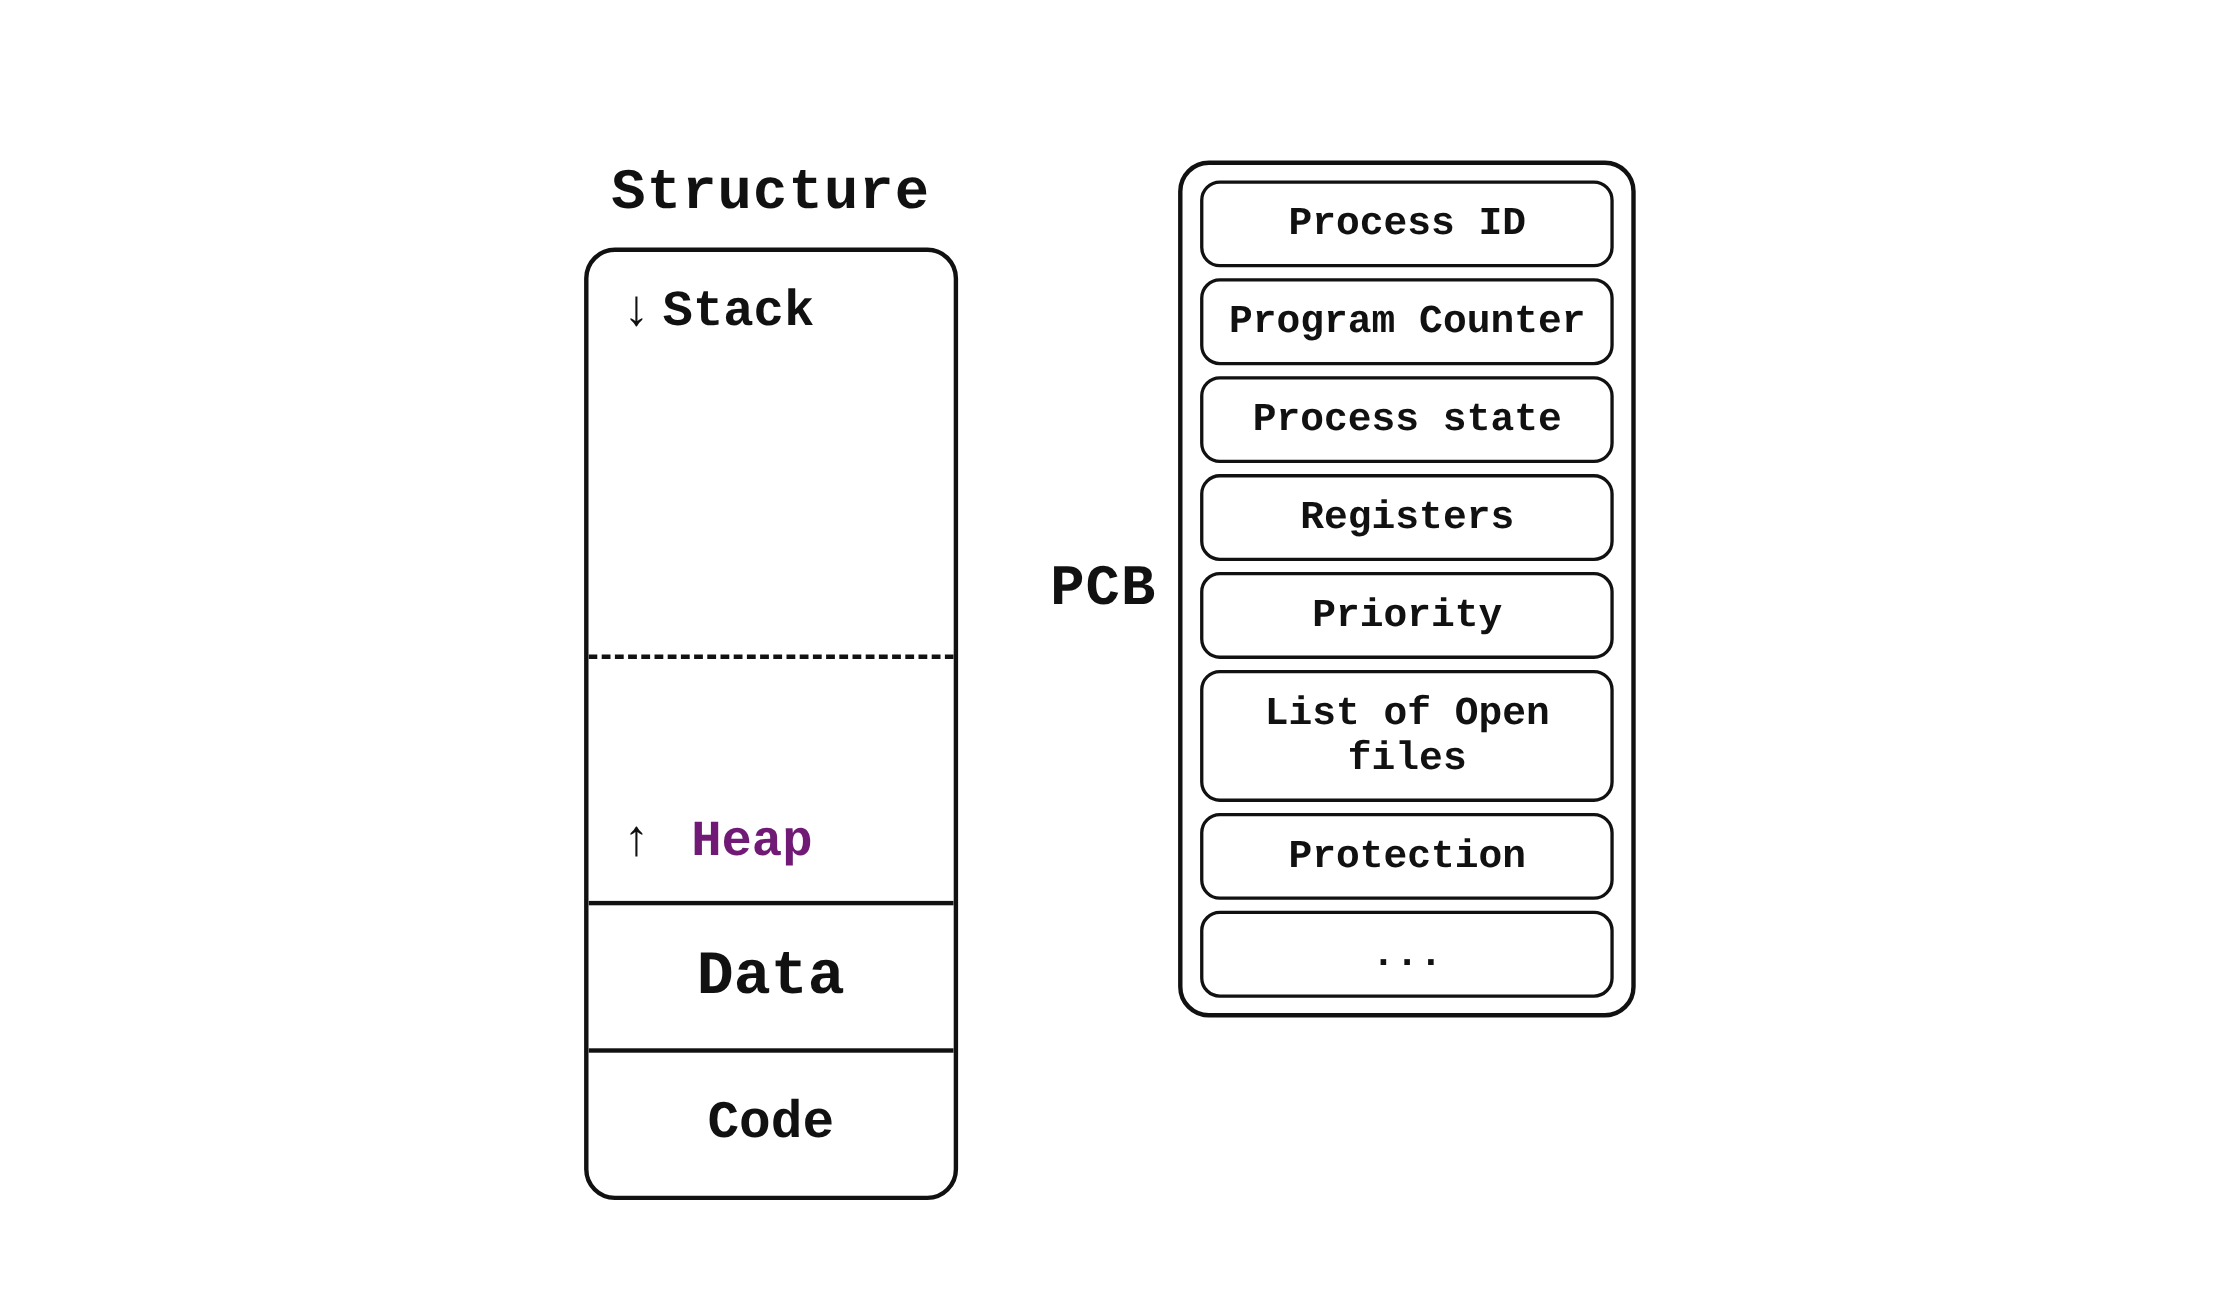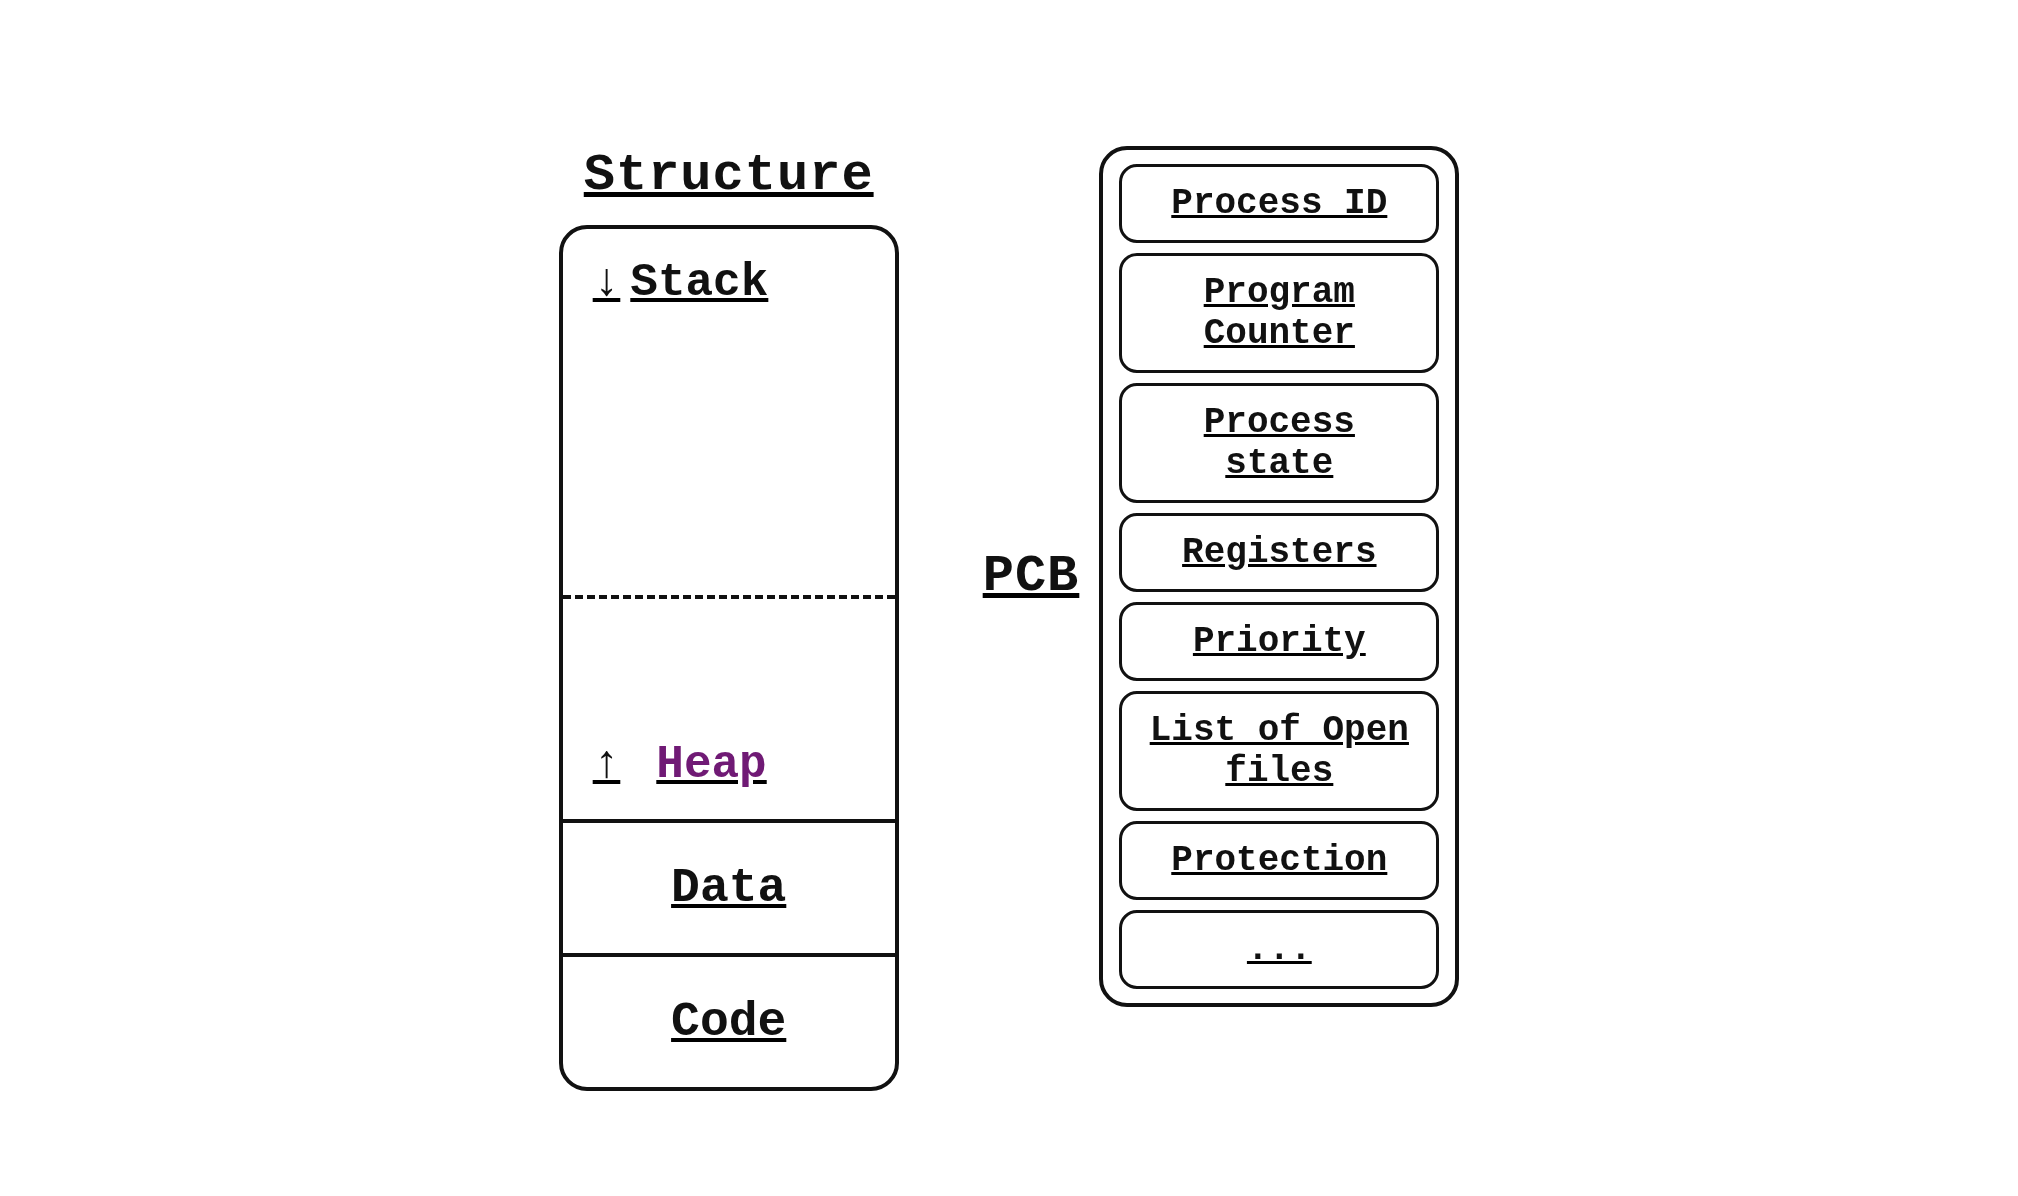--- a/index.html
+++ b/index.html
@@ -13,21 +13,20 @@
       justify-content: center;
       font-family: 'Courier New', Courier, monospace;
     }
 
     .main-container {
       display: flex;
       align-items: flex-start;
       justify-content: center;
       gap: 84px;
       padding-top: 40px;
-      text-decoration: underline;
     }
 
     
     .structure-section {
       display: flex;
       flex-direction: column;
       align-items: center;
       gap: 20px;
     }
 
@@ -133,21 +132,21 @@
     }
 
     .data-area {
       height: 130px;
       display: flex;
       align-items: center;
       justify-content: center;
     }
 
     .data-text {
-      font-size: 48px;
+      font-size: 56px;
       font-family: 'Courier New', Courier, monospace;
       font-weight: bold;
       color: #111;
     }
 
     .code-area {
       height: 130px;
       display: flex;
       align-items: center;
       justify-content: center;
@@ -162,21 +161,21 @@
 
     
     .pcb-section {
       display: flex;
       flex-direction: row;
       align-items: center;
       gap: 20px;
     }
 
     .pcb-box {
-      width: 360px;
+      width: 416px;
       border: 4px solid #111;
       border-radius: 28px;
       display: flex;
       flex-direction: column;
       padding: 14px 16px;
       gap: 10px;
     }
 
     .pcb-item {
       border: 3px solid #111;

